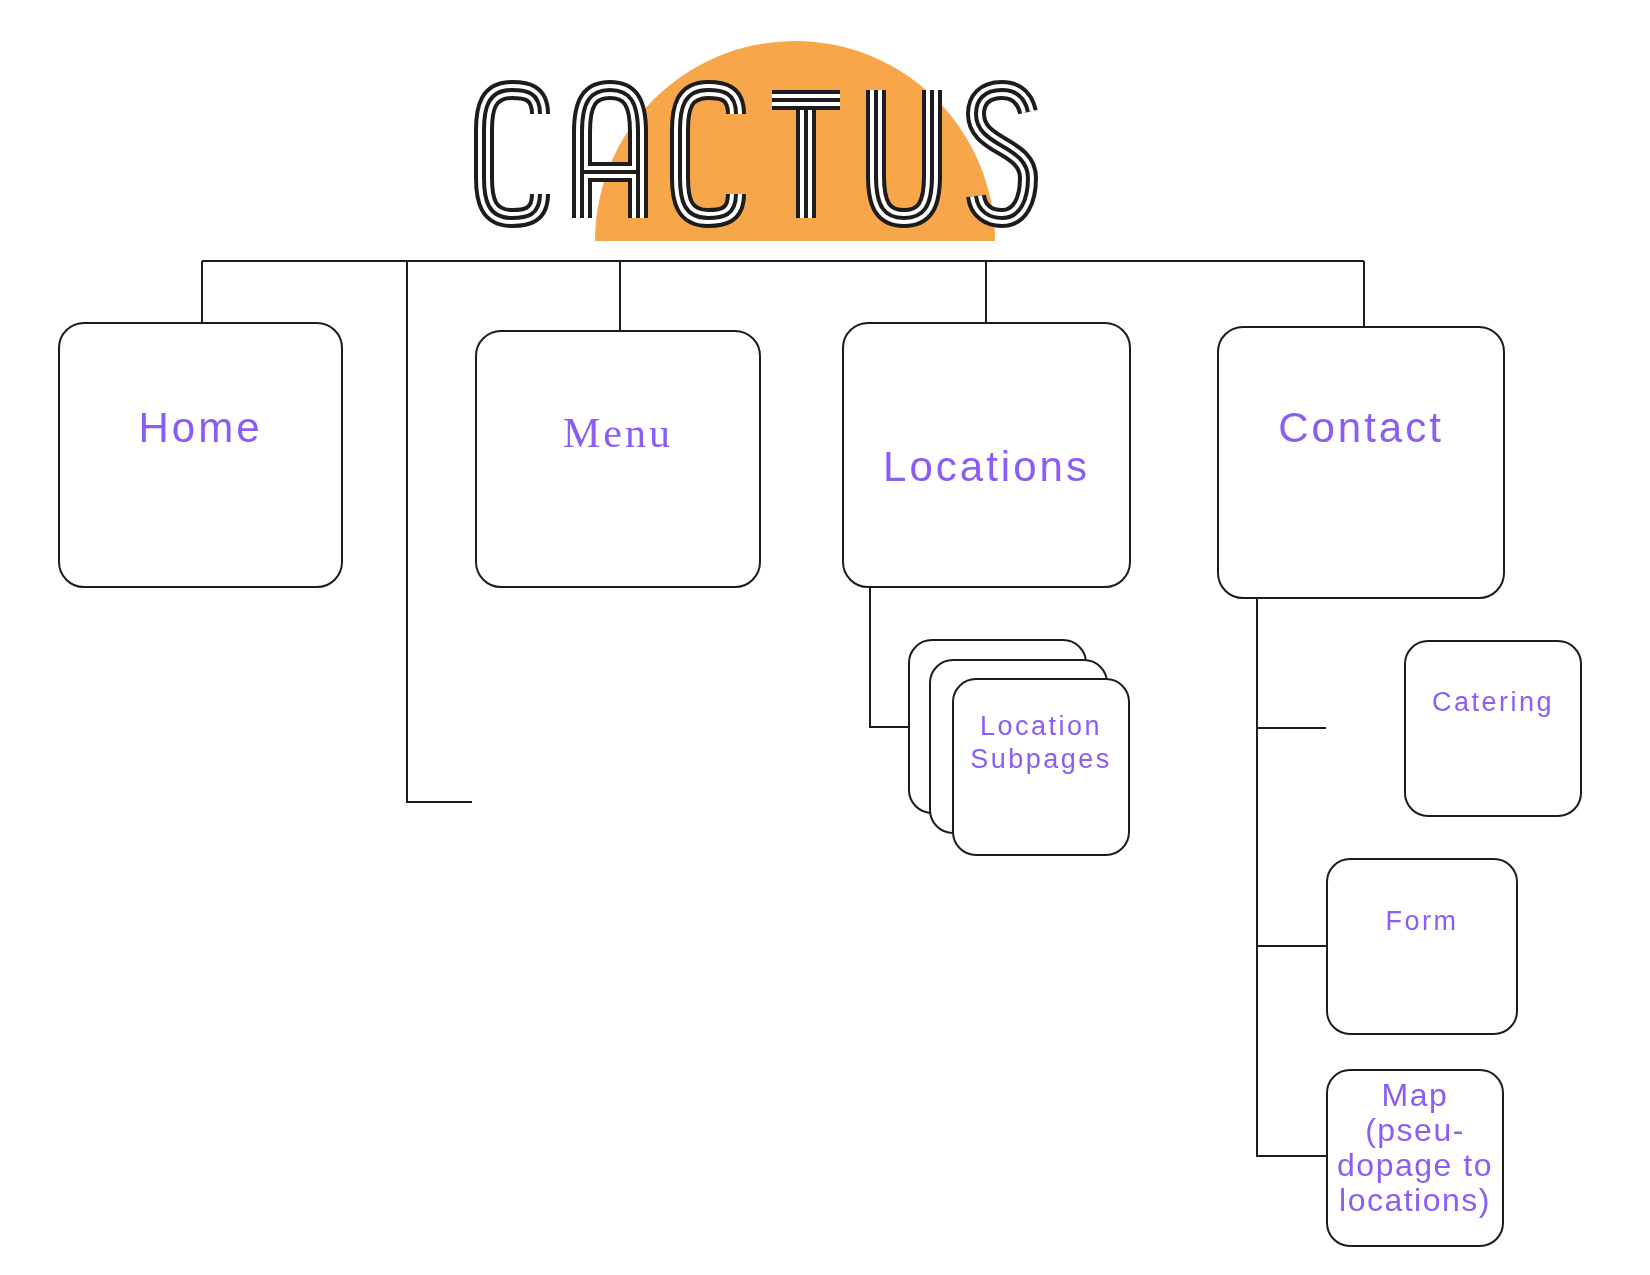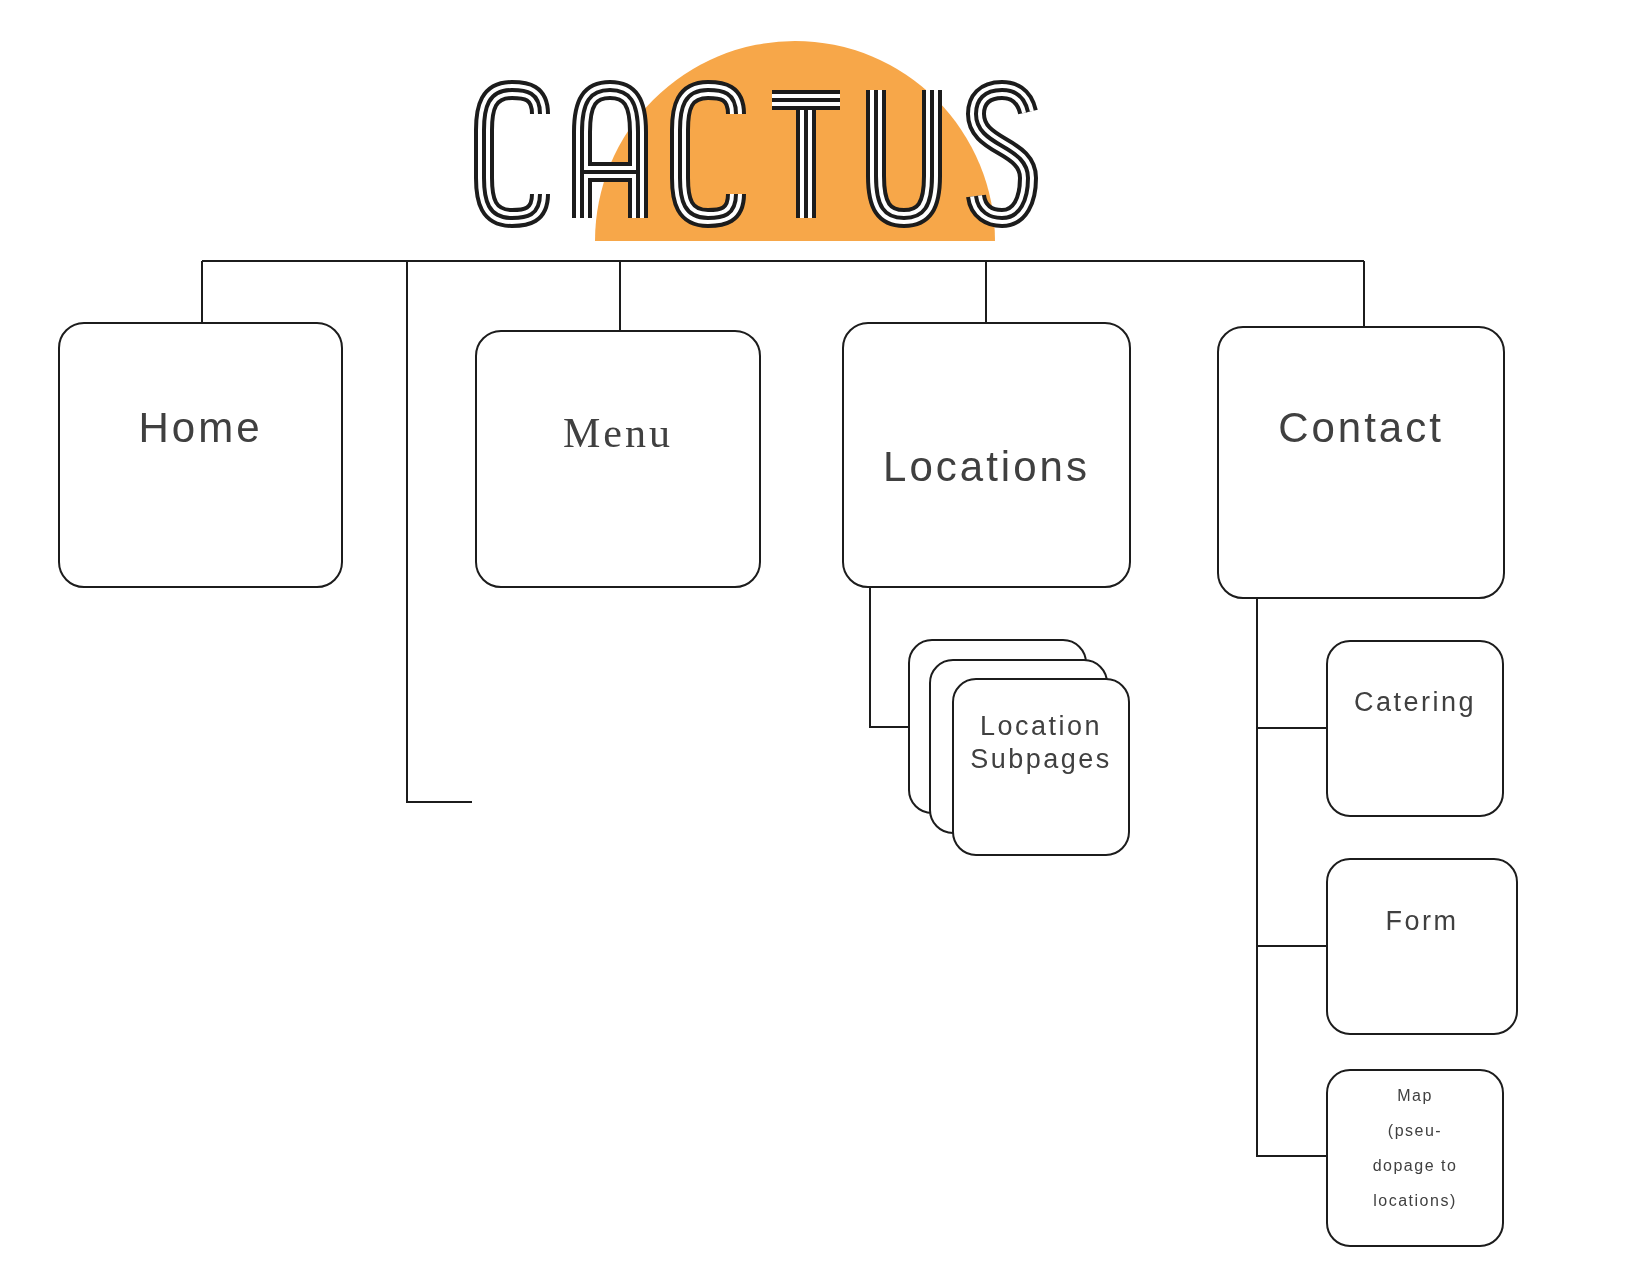--- a/index.html
+++ b/index.html
@@ -2,21 +2,21 @@
 <html><head>
 <meta charset="utf-8">
 <style>
   html,body{margin:0;padding:0;background:#ffffff;}
   .stage{
     position:relative;
     width:1650px;height:1275px;
     background:#ffffff;
     overflow:hidden;
     font-family:"Liberation Sans", sans-serif;
-    color:#404040;
+    color:#8b5cf6;
   }
   .layer{position:absolute;left:0;top:0;}
   
   .letter use{fill:none;stroke-linecap:butt;stroke-linejoin:round;}
   .letter .s1{stroke:currentColor;stroke-width:20;}
   .letter .s2{stroke:#ffffff;stroke-width:12;}
   .letter .s3{stroke:currentColor;stroke-width:4;}
   .connectors path{fill:none;stroke:currentColor;stroke-width:2;}
   
   .node{
@@ -46,26 +46,26 @@
   .card{
     position:absolute;width:179px;height:175px;
     background:#fff;border:2px solid #1c1c1c;border-radius:24px;
     box-sizing:border-box;
   }
   .card-back  {left:908px; top:639px; z-index:2;}
   .card-mid   {left:929px; top:659px; z-index:3;}
   .card-front {left:952px; top:678px; width:178px;height:178px;z-index:4;
                display:flex;align-items:center;justify-content:center;text-align:center;}
   .card-front .lbl{font-size:27px;letter-spacing:2.5px;line-height:33px;transform:translateY(-24px);font-weight:300;}
-  .n-catering{left:1326px;top:640px;width:178px;height:177px;}
+  .n-catering{left:1404px;top:640px;width:178px;height:177px;}
   .n-catering .lbl{transform:translateY(-26px);}
   .n-form    {left:1326px;top:858px;width:192px;height:177px;}
   .n-form .lbl{transform:translateY(-25px);}
   .n-map     {left:1326px;top:1069px;width:178px;height:178px;}
-  .n-map .lbl{font-size:16px;letter-spacing:1.5px;line-height:35px;transform:translateY(-10px);}
+  .n-map .lbl{font-size:32px;letter-spacing:1.5px;line-height:35px;transform:translateY(-10px);}
   .sr{position:absolute;width:1px;height:1px;overflow:hidden;clip:rect(0 0 0 0);white-space:nowrap;}
 </style>
 </head>
 <body>
 
 <div class="stage">
 
   <span class="sr">CACTUS</span>
 
   <svg class="layer" width="1650" height="1275" viewBox="0 0 1650 1275">

